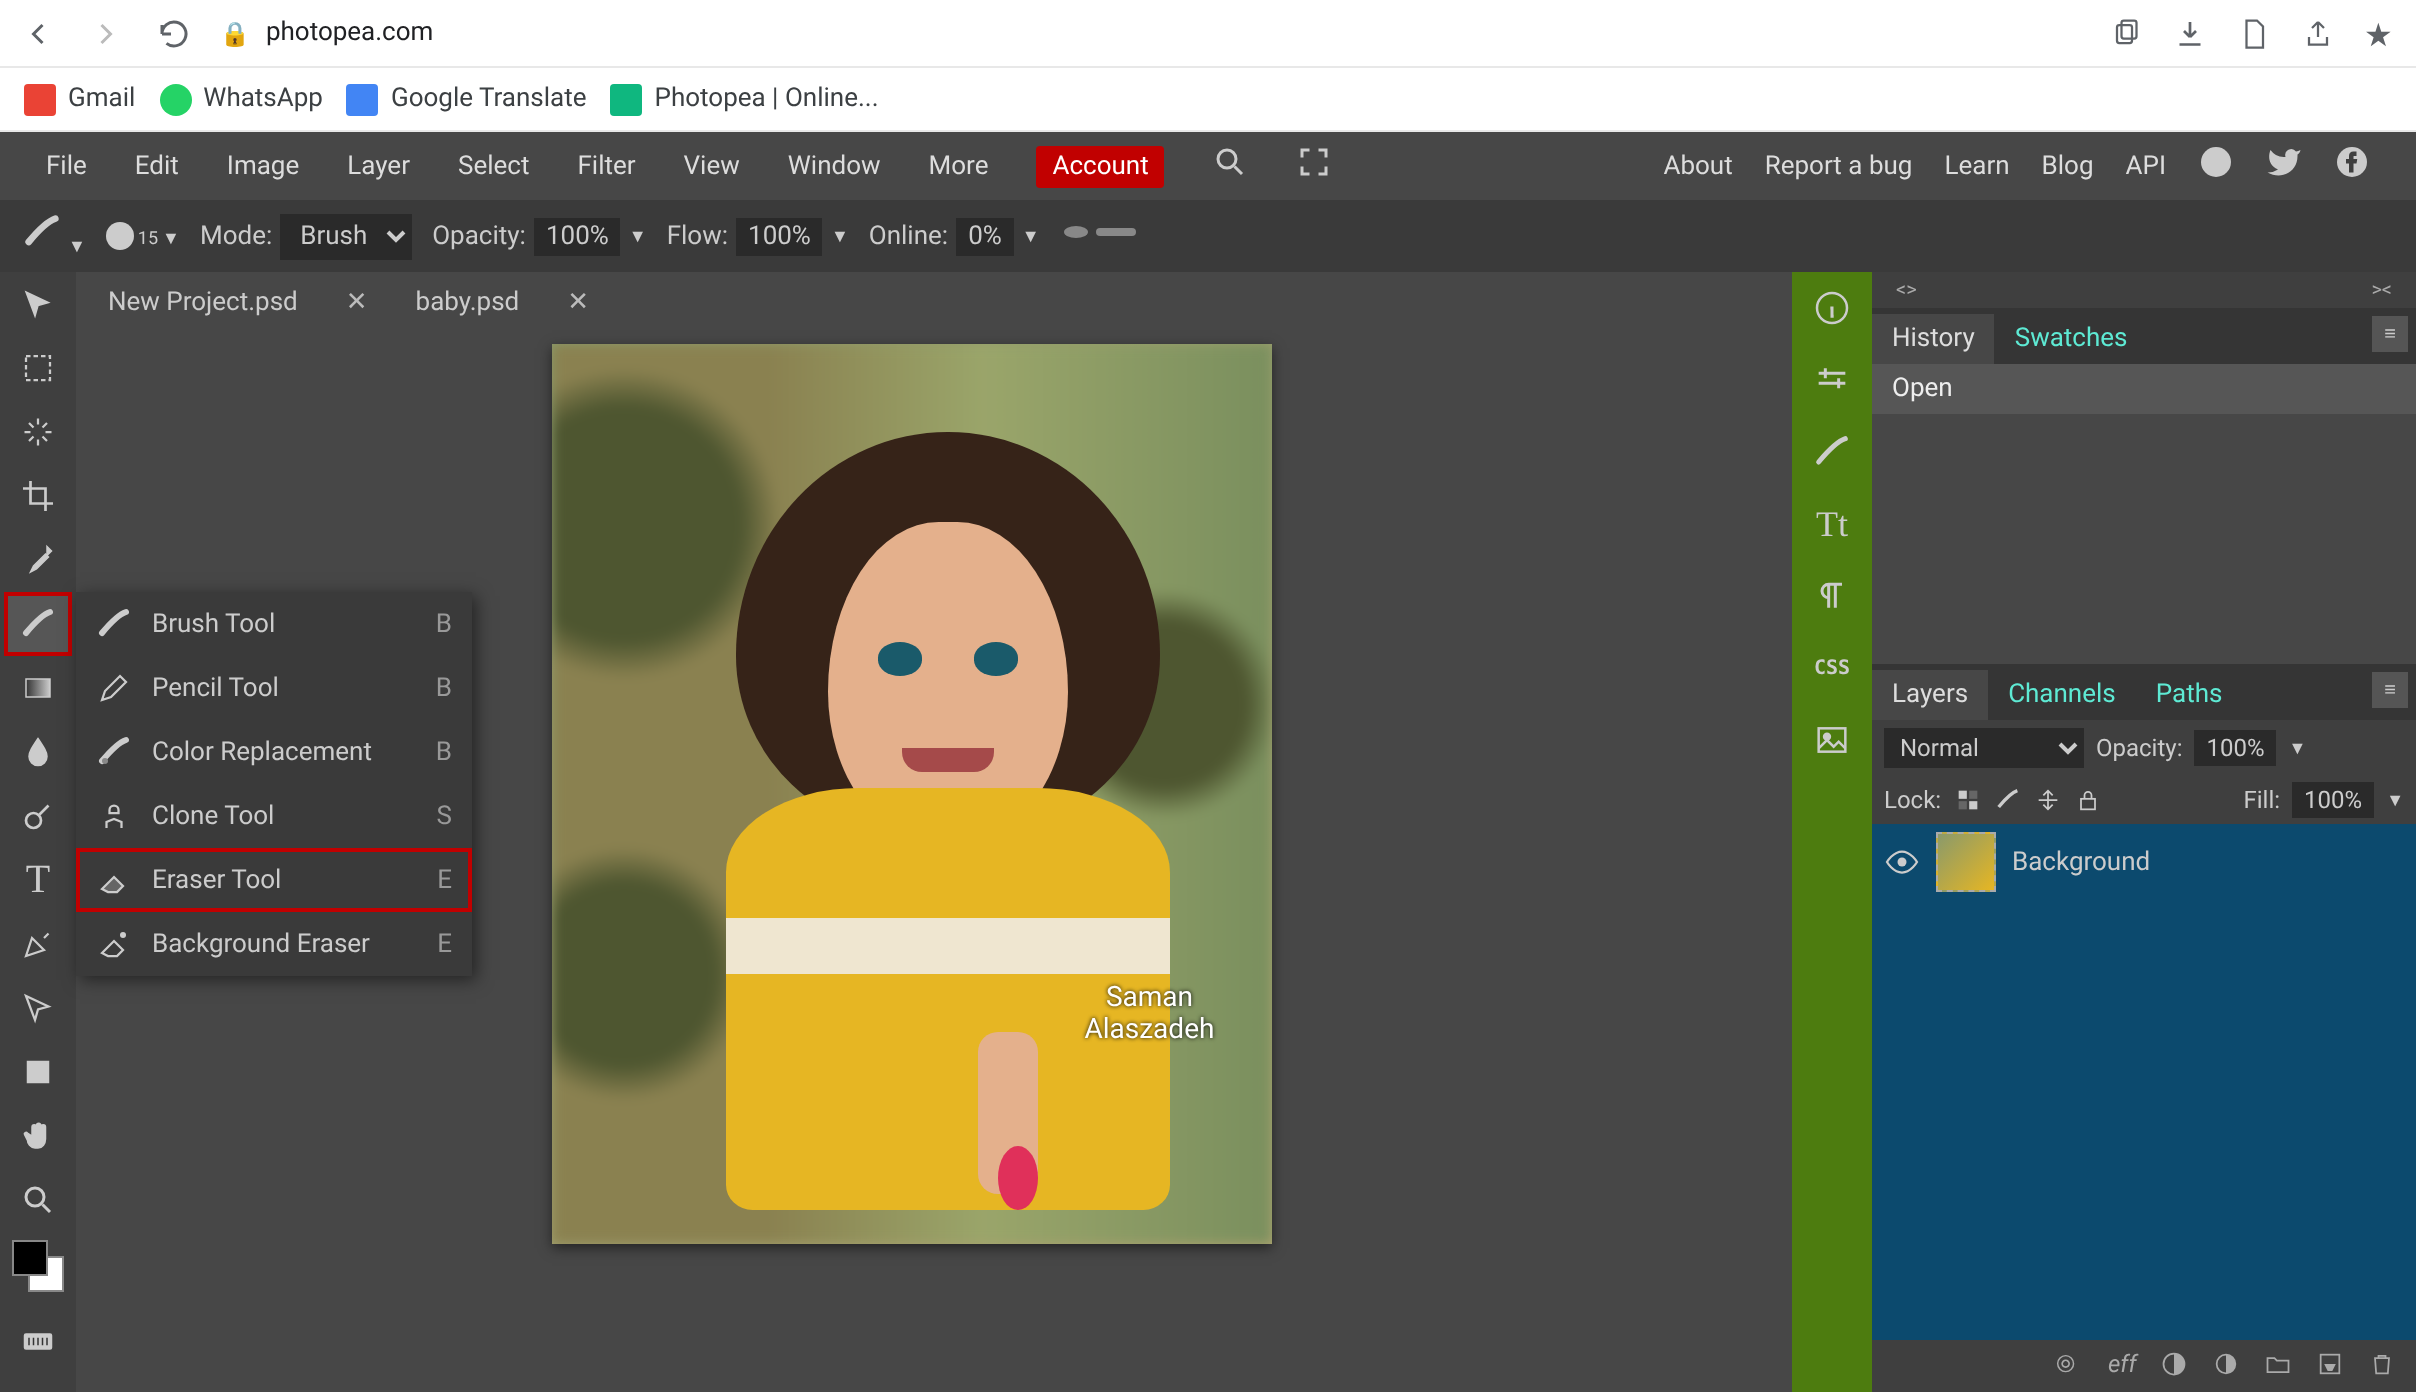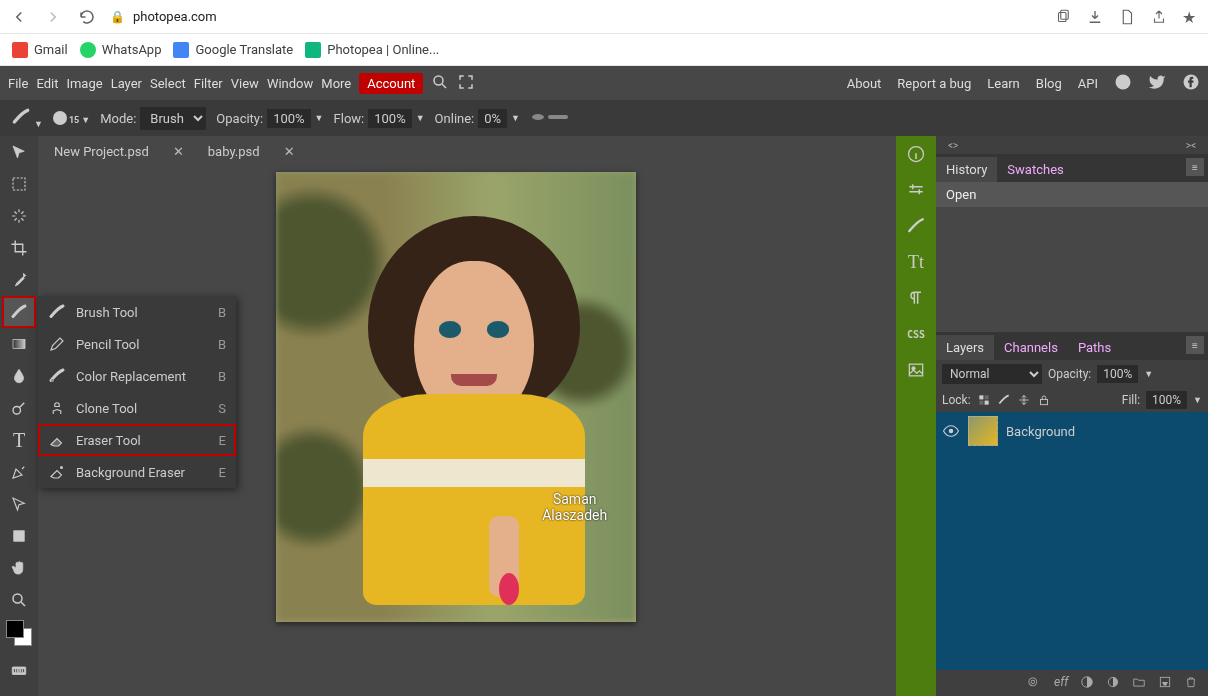--- a/index.html
+++ b/index.html
@@ -19,21 +19,21 @@
   .bmk-ico { width: 16px; height: 16px; border-radius: 2px; display: inline-block; }
   .gmail-ico { background: #ea4335; }
   .wa-ico { background: #25d366; border-radius: 50%; }
   .gt-ico { background: #4285f4; }
   .pp-ico { background: #0fb77f; }
 
   
   .app { position: absolute; top: 66px; left: 0; right: 0; bottom: 0; background: #474747; color: #ccc; font-size: 13px; }
 
   
-  .menubar { height: 34px; background: #474747; display: flex; align-items: center; padding: 0 8px; gap: 8px; }
+  .menubar { height: 34px; background: #474747; display: flex; align-items: center; padding: 0 23px; gap: 24px; }
   .menubar .mi { color: #ddd; cursor: pointer; }
   .account-btn { background: #c10000; color: #fff; padding: 3px 8px; border-radius: 2px; cursor: pointer; }
   .mb-right { margin-left: auto; display:flex; gap: 16px; align-items:center; }
   .mb-right .mi { font-size: 13px; }
   .social-ico { width: 18px; height: 18px; fill: #ccc; }
 
   
   .optbar { height: 36px; background: #3a3a3a; display: flex; align-items: center; padding: 0 8px; gap: 10px; color:#ccc; font-size:13px; }
   .opt-seg { display:flex; align-items:center; gap:4px; }
   .opt-dd { background:#2a2a2a; color:#ccc; border:none; padding:3px 6px; font-size:13px; }
@@ -87,21 +87,21 @@
   .rcol { width: 40px; background:#4d7c0f; display:flex; flex-direction:column; align-items:center; gap:0; }
   .ricon { width:40px; height:36px; display:flex; align-items:center; justify-content:center; cursor:pointer; color:#ccc; font-size:12px; }
   .ricon svg { width: 20px; height: 20px; fill:#ccc; stroke:#ccc; }
   .ricon.txt { font-family: Georgia, serif; font-size: 18px; }
   .ricon.css { font-family: monospace; font-size: 10px; font-weight: bold; }
 
   .panels { width: 272px; background:#3f3f3f; display:flex; flex-direction:column; }
   .panel-arrows { height: 18px; background:#3f3f3f; color:#aaa; font-size:10px; display:flex; justify-content:space-between; padding: 0 12px; align-items:center; }
 
   .panel-tabs { height: 28px; background:#353535; display:flex; align-items:flex-end; position:relative; }
-  .ptab { padding: 5px 10px; color:#f0abfc; cursor:pointer; font-size:13px; }
+  .ptab { padding: 5px 10px; color:#5eead4; cursor:pointer; font-size:13px; }
   .ptab.active { background:#474747; color:#ddd; }
   .pmenu { position:absolute; right:4px; top:4px; width:18px; height:18px; background:#555; display:flex; align-items:center; justify-content:center; cursor:pointer; font-size:10px; }
 
   .history-body { background:#474747; flex: 0 0 150px; }
   .hist-item { padding: 5px 10px; background:#565656; color:#eee; cursor:pointer; }
 
   .layers-opts { background:#3f3f3f; padding: 4px 6px; display:flex; align-items:center; gap:6px; font-size:12px; flex-wrap:wrap; }
   .blend-dd { background:#2a2a2a; color:#ccc; border:none; padding:2px 4px; width: 100px; font-size:12px; }
   .layers-lock { background:#3f3f3f; padding: 3px 6px; display:flex; align-items:center; gap:6px; font-size:12px; }
   .lock-ico-sm { width:14px; height:14px; display:inline-block; }
@@ -222,21 +222,21 @@
             <circle cx="12" cy="12" r="10"></circle>
             <path d="M13 8h2V5h-2c-2 0-3 1-3 3v2H8v3h2v6h3v-6h2l.5-3H13v-1.5c0-.5.3-.5.5-.5" fill="#3f3f3f"></path>
           </svg></span>
     </div>
   </div>
 
   <div class="optbar">
     <span><svg width="26" height="20" viewBox="0 0 24 24">
           <path d="M4 18 Q14 6 20 4" stroke="#ccc" stroke-width="4" fill="none" stroke-linecap="round"></path>
         </svg><span class="tri">▼</span></span>
-    <span style="display:flex;align-items:flex-end;gap:2px;font-weight:bold;">
+    <span style="display:flex;align-items:flex-end;gap:2px;">
         <span style="width:14px;height:14px;border-radius:50%;background:#ccc;display:inline-block;"></span>
         <sub style="font-size:9px;">15</sub>
         <span class="tri">▼</span>
       </span>
     <div class="opt-seg">
         <span>Mode:</span>
       <select class="opt-dd"><option>Brush</option></select>
       </div>
     <div class="opt-seg">
         <span>Opacity:</span>

